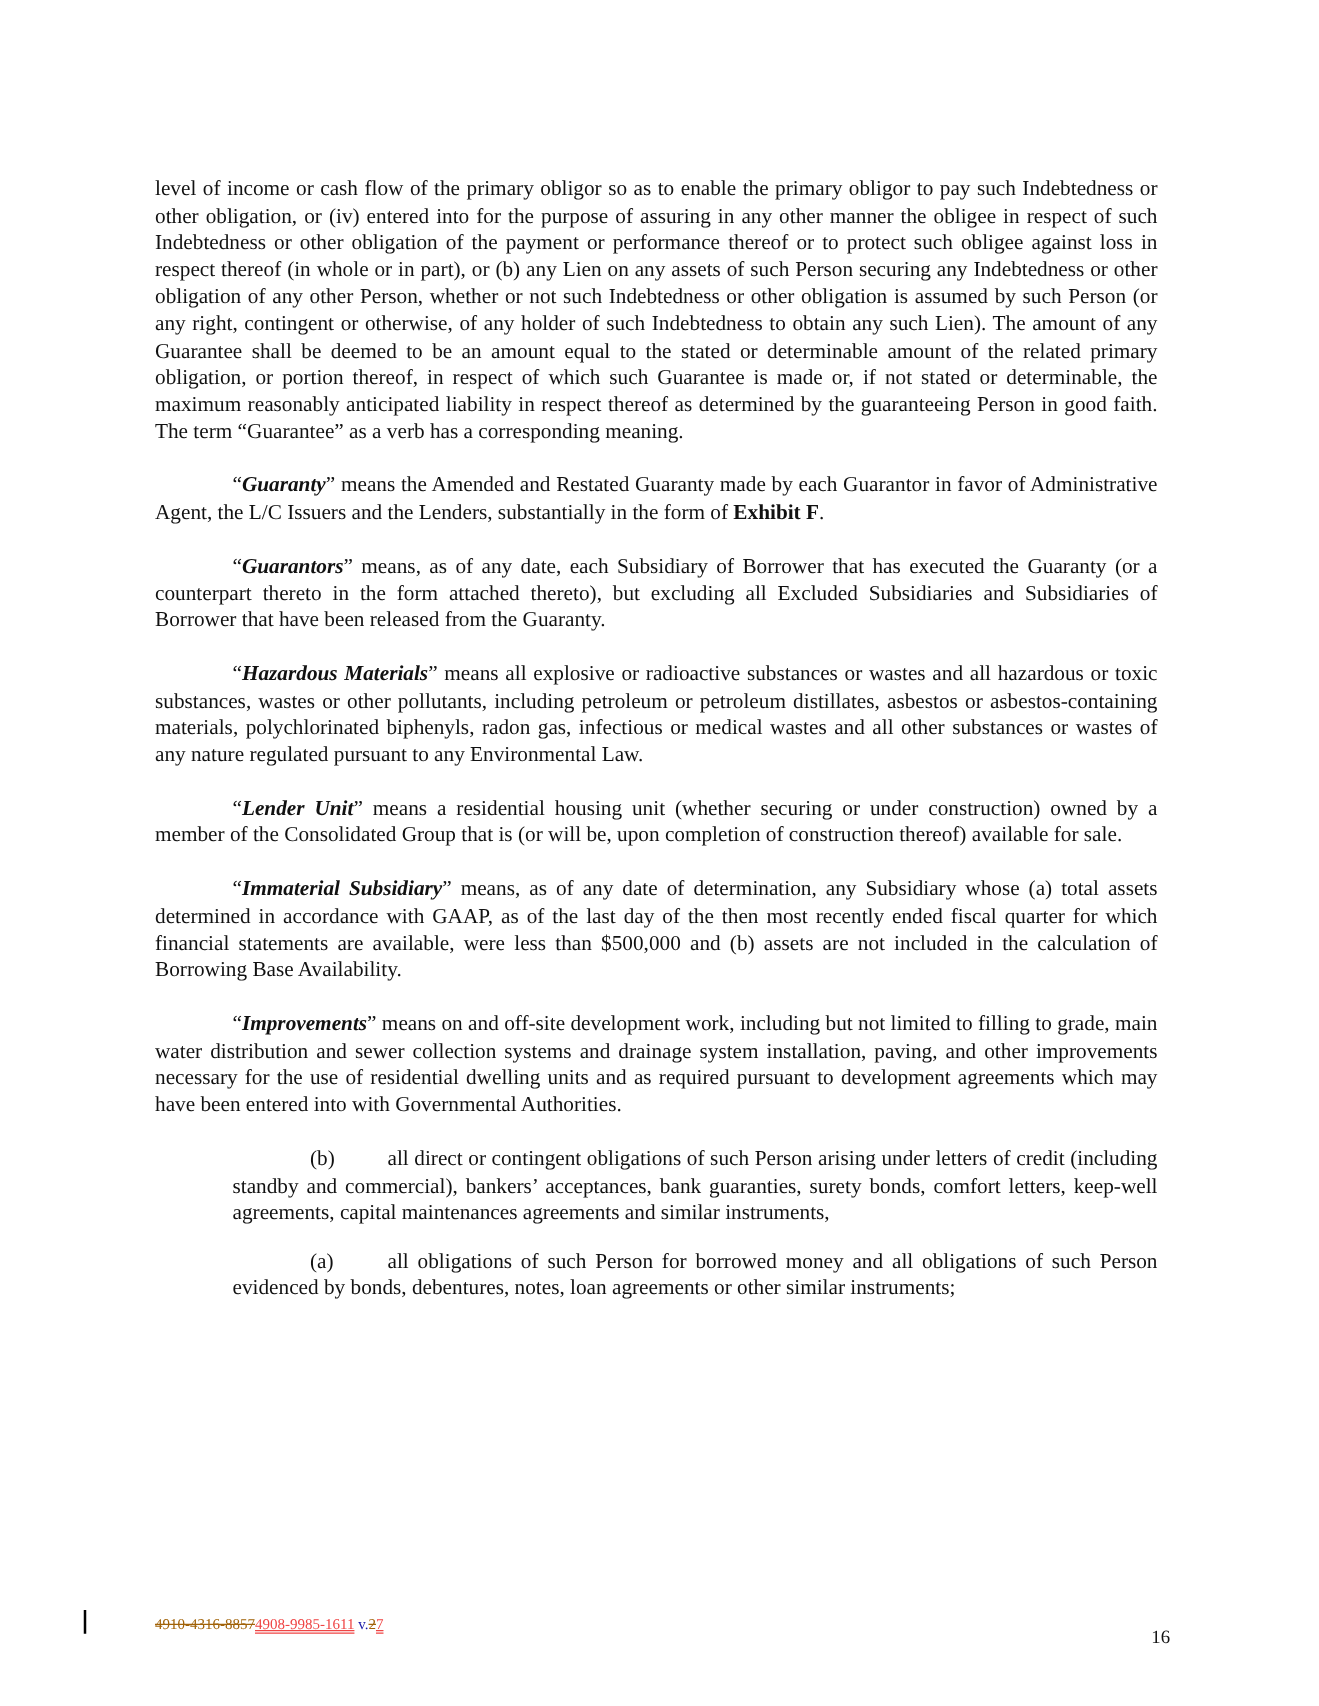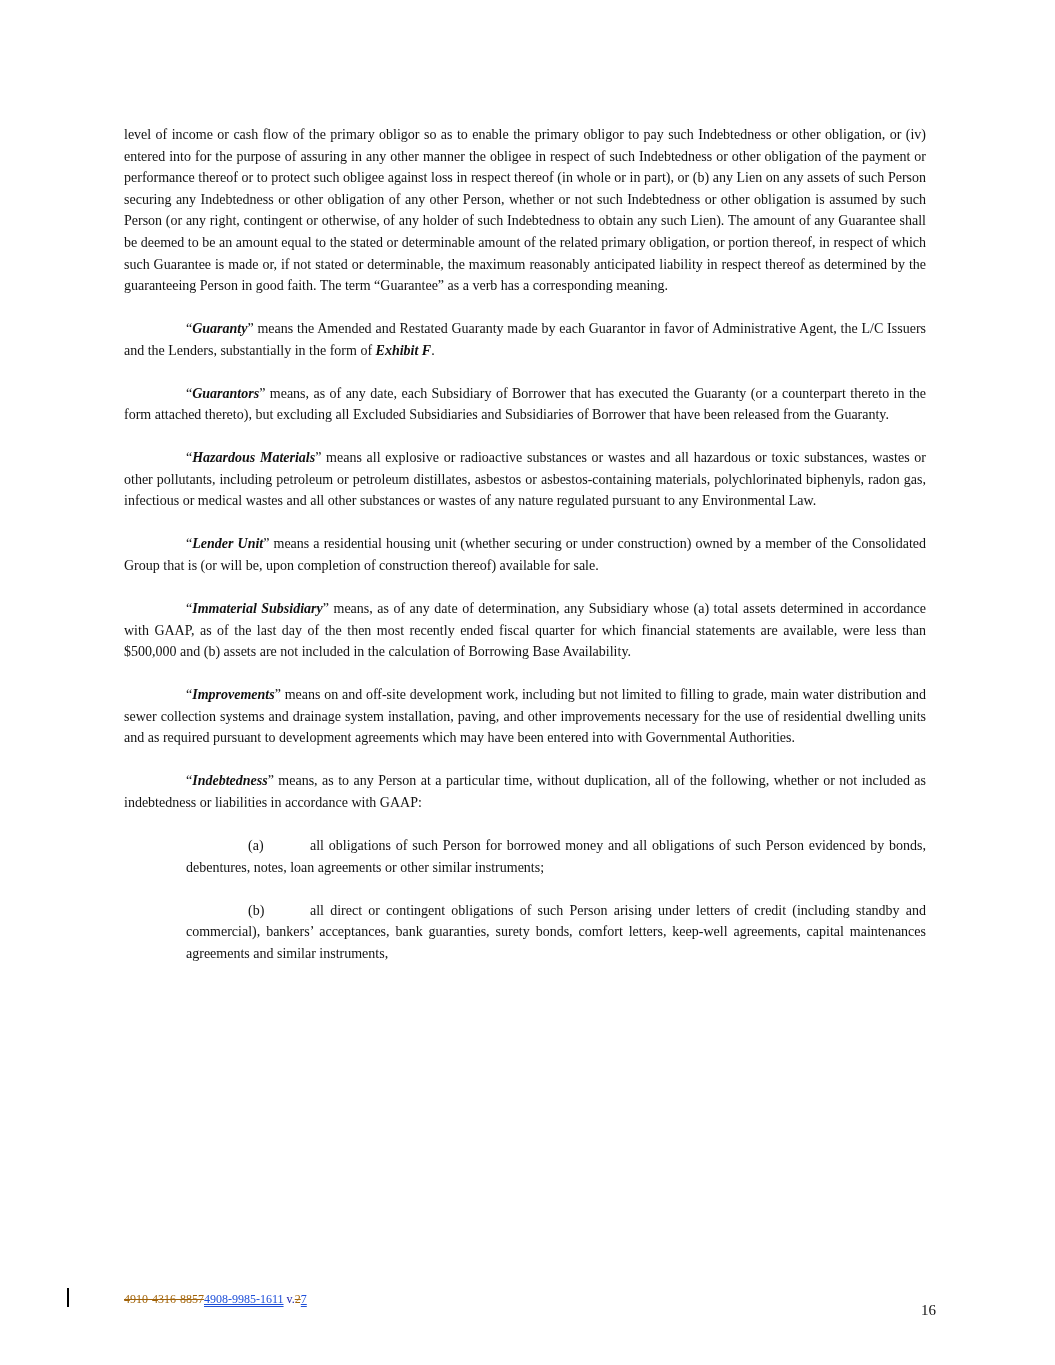--- a/index.html
+++ b/index.html
@@ -11,39 +11,38 @@
       width: 1055px;
       height: 1365px;
       position: relative;
       overflow: hidden;
       font-family: "Liberation Serif", "DejaVu Serif", serif;
       color: #111111;
     }
     .page {
       position: absolute;
       left: 124px;
-      top: 124px;
+      top: 140px;
       width: 802px;
-      font-size: 14px;
+      font-size: 17px;
       line-height: 21.6px;
     }
     .para {
       text-align: justify;
       margin: 0 0 21.4px 0;
     }
     .indent {
       text-indent: 62px;
     }
     .defterm {
       font-weight: bold;
       font-style: italic;
     }
     .xref {
       font-weight: bold;
-      font-style: italic;
     }
     .sub {
       margin-left: 62px;
       text-indent: 62px;
       text-align: justify;
       margin-bottom: 21.4px;
     }
     .sub .label {
       display: inline-block;
       width: 62px;
@@ -70,21 +69,21 @@
       top: 12px;
       font-size: 12px;
       font-family: "Liberation Serif", serif;
       white-space: nowrap;
     }
     .deleted {
       color: #a16207;
       text-decoration: line-through;
     }
     .inserted {
-      color: #1d4ed8;
+      color: #ef4444;
       text-decoration: underline;
       text-decoration-style: double;
     }
     .version-static {
       color: #1a1aa8;
     }
     .page-number {
       position: absolute;
       left: 921px;
       top: 22px;
@@ -107,25 +106,24 @@
   <p class="para indent"><span>“</span><span class="defterm">Hazardous Materials</span><span>” means all explosive or radioactive substances or wastes and all hazardous or toxic substances, wastes or other pollutants, including petroleum or petroleum distillates, asbestos or asbestos-containing materials, polychlorinated biphenyls, radon gas, infectious or medical wastes and all other substances or wastes of any nature regulated pursuant to any Environmental Law.</span></p>
 
   <p class="para indent"><span>“</span><span class="defterm">Lender Unit</span><span>” means a residential housing unit (whether securing or under construction) owned by a member of the Consolidated Group that is (or will be, upon completion of construction thereof) available for sale.</span></p>
 
   <p class="para indent"><span>“</span><span class="defterm">Immaterial Subsidiary</span><span>” means, as of any date of determination, any Subsidiary whose (a) total assets determined in accordance with GAAP, as of the last day of the then most recently ended fiscal quarter for which financial statements are available, were less than $500,000 and (b) assets are not included in the calculation of Borrowing Base Availability.</span></p>
 
   <p class="para indent"><span>“</span><span class="defterm">Improvements</span><span>” means on and off-site development work, including but not limited to filling to grade, main water distribution and sewer collection systems and drainage system installation, paving, and other improvements necessary for the use of residential dwelling units and as required pursuant to development agreements which may have been entered into with Governmental Authorities.</span></p>
 
 
 
-  <p class="para indent"><span>“</span><span class="defterm">Indebtedness</span><span>” means, as to any Person at a particular time, without duplication, all of the following, whether or not included as indebtedness or liabilities in accordance with GAAP:</span></p>
+
+  <p class="sub" style="margin-bottom:0"><span class="label">(b)</span><span>all direct or contingent obligations of such Person arising under letters of credit (including standby and commercial), bankers’ acceptances, bank guaranties, surety bonds, comfort letters, keep-well agreements, capital maintenances agreements and similar instruments,</span></p>
 
   <p class="sub"><span class="label">(a)</span><span>all obligations of such Person for borrowed money and all obligations of such Person evidenced by bonds, debentures, notes, loan agreements or other similar instruments;</span></p>
-
-  <p class="sub" style="margin-bottom:0"><span class="label">(b)</span><span>all direct or contingent obligations of such Person arising under letters of credit (including standby and commercial), bankers’ acceptances, bank guaranties, surety bonds, comfort letters, keep-well agreements, capital maintenances agreements and similar instruments,</span></p>
 
 </div>
 
 <div class="footer">
   <div class="change-bar"></div>
   <div class="doc-id"><span class="deleted">4910-4316-8857</span><span class="inserted">4908-9985-1611</span><span class="version-static" style="white-space:pre"> v.</span><span class="deleted">2</span><span class="inserted">7</span></div>
   <div class="page-number">16</div>
 </div>
 
 </body></html>

